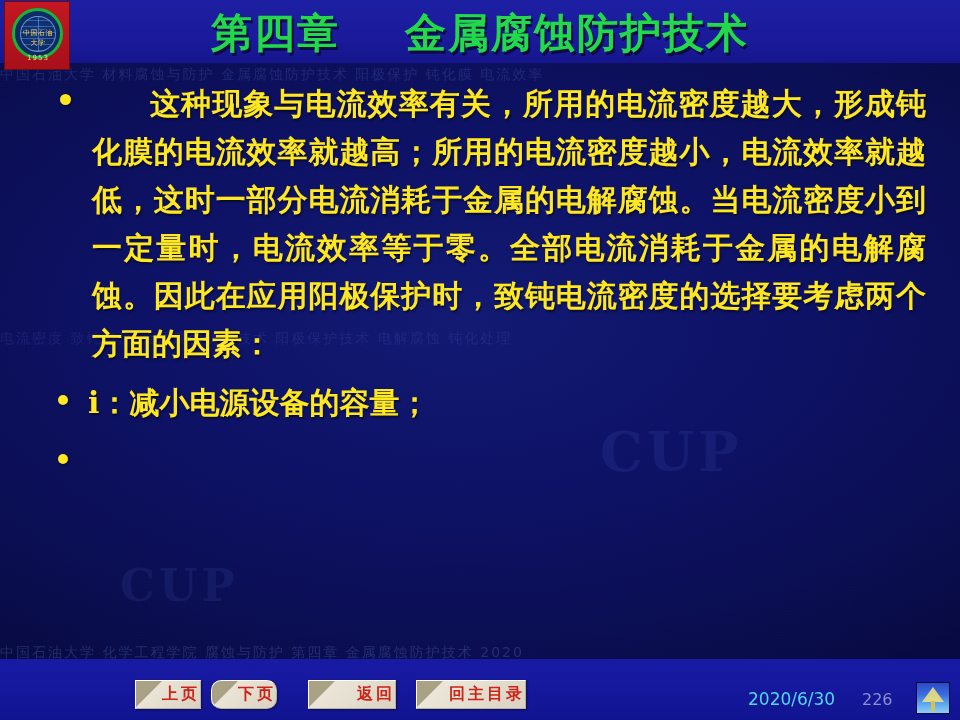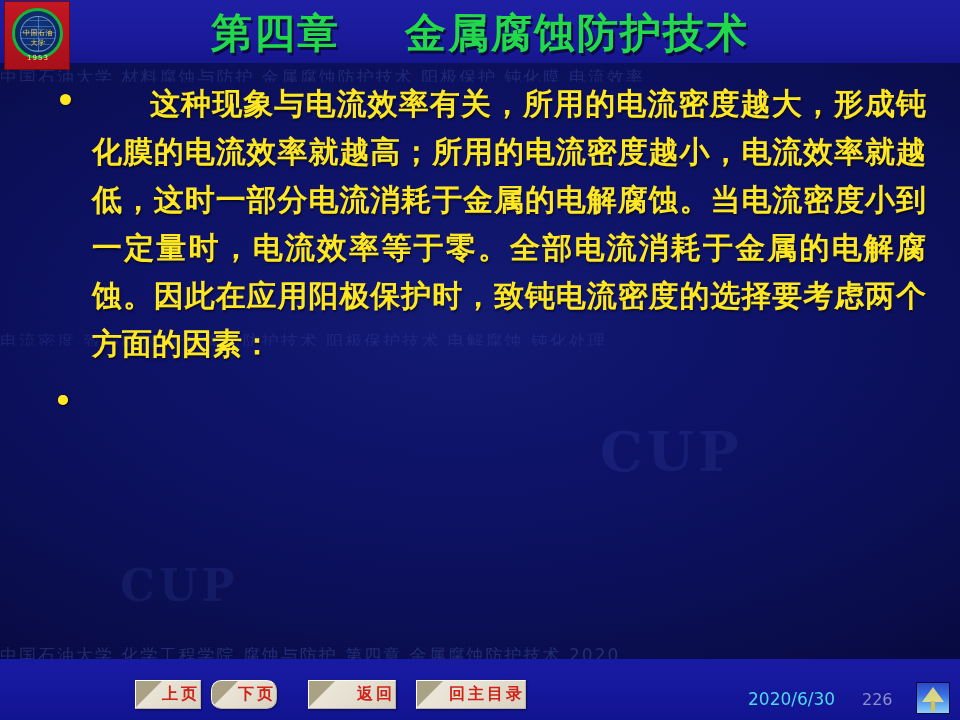--- a/index.html
+++ b/index.html
@@ -30,21 +30,21 @@
     background:
       repeating-linear-gradient(0deg, rgba(255,255,255,.012) 0px, rgba(255,255,255,.012) 1px, rgba(0,0,0,0) 1px, rgba(0,0,0,0) 3px),
       repeating-linear-gradient(90deg, rgba(255,255,255,.010) 0px, rgba(255,255,255,.010) 1px, rgba(0,0,0,0) 1px, rgba(0,0,0,0) 4px);
   }
   
   .wm-band {
     position: absolute;
     left: 0;
     width: 960px;
     color: rgba(120,150,255,.13);
-    font-size: 17px;
+    font-size: 14px;
     letter-spacing: 2px;
     white-space: nowrap;
     overflow: hidden;
     font-family: "DejaVu Sans", "Liberation Sans", sans-serif;
     pointer-events: none;
   }
   .wm-top   { top: 66px;  height: 16px; color: rgba(130,160,255,.17); }
   .wm-mid   { top: 330px; height: 16px; }
   .wm-low   { top: 520px; height: 16px; }
   .wm-foot  { top: 644px; height: 16px; color: rgba(140,170,255,.20); }
@@ -284,20 +284,21 @@
 
   <div class="content">
 
     <p class="para p-main">
       <span class="bullet"></span>
       <span>这种现象与电流效率有关，所用的电流密度越大，形成钝化膜的电流效率就越高；所用的电流密度越小，电流效率就越低，这时一部分电流消耗于金属的电解腐蚀。当电流密度小到一定量时，电流效率等于零。全部电流消耗于金属的电解腐蚀。因此在应用阳极保护时，致钝电流密度的选择要考虑两个方面的因素：</span>
     </p>
 
     <p class="para p-item">
       <span class="bullet"></span>
+      <span>i：减小电源设备的容量；</span>
     </p>
 
     <p class="para p-item">
       <span class="bullet"></span>
     </p>
 
   </div>
 
   <div class="footer-band"></div>
 

